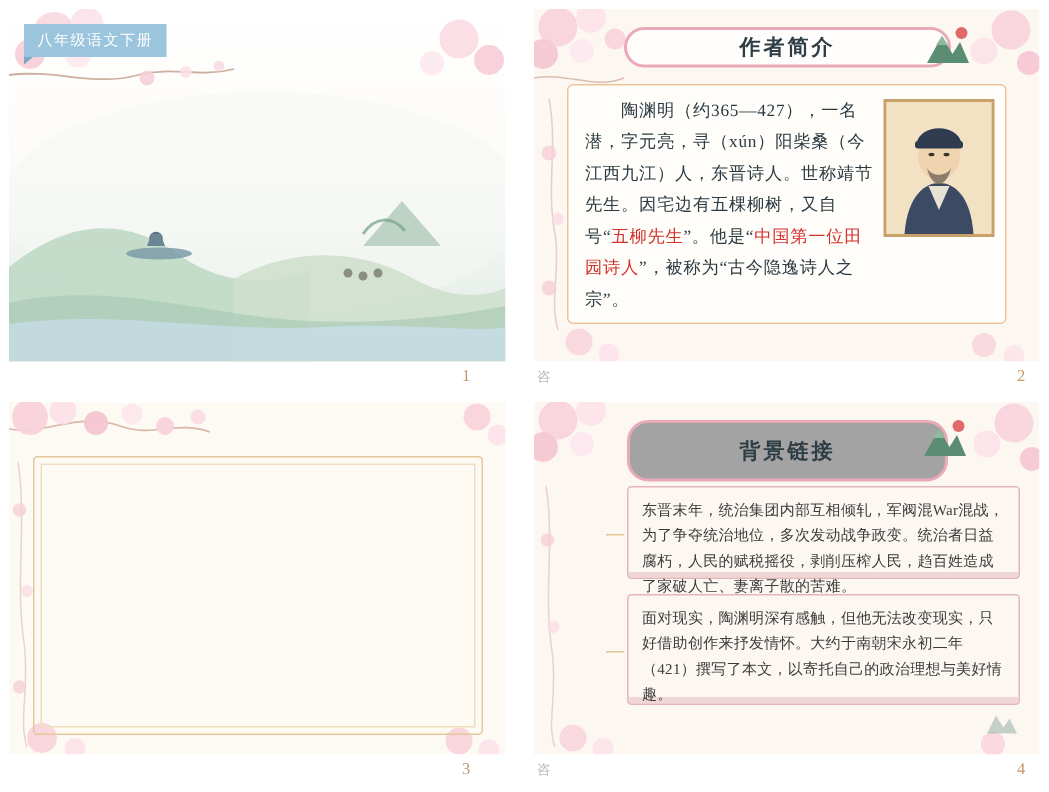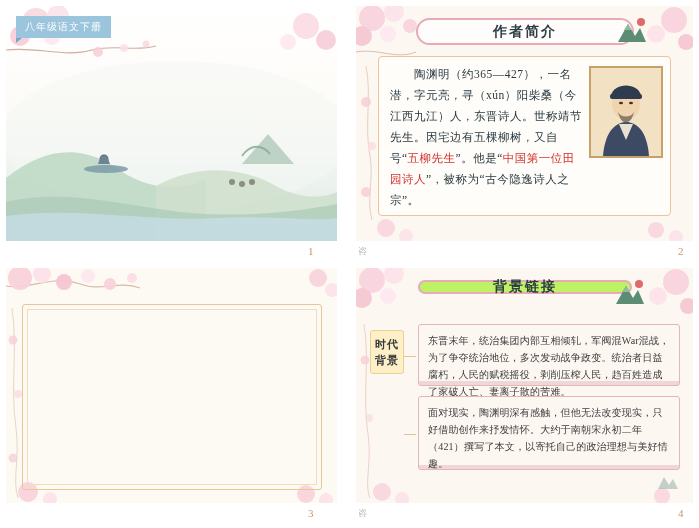--- a/index.html
+++ b/index.html
@@ -166,24 +166,24 @@
     letter-spacing: .3px;
   }
   .s3-text p { margin: 0 0 6px 0; }
   .s3-text .indent { text-indent: 19px; }
 
   
   #slide4 .s4-bg { position: absolute; inset: 0; background: #fdf7f2; }
   .s4-head {
     position: absolute;
     left: 62px; top: 12px;
-    width: 214px; height: 14px;
+    width: 214px; height: 41px;
     border: 2px solid #e8a9b8;
     border-radius: 14px;
-    background: #bef264;
+    background: #a3a3a3;
   }
   .tagbox {
     position: absolute;
     width: 34px;
     background: #fdf0c9;
     border: 1px solid #e8d191;
     border-radius: 3px;
     font-family: "Liberation Serif", serif;
     font-size: 11px;
     font-weight: bold;
@@ -430,21 +430,20 @@
 
       <div class="s4-head head-banner" style="left:62px; top:12px; width:214px;">
         <div class="htext">背景链接</div>
         <svg class="mountain-icon" viewBox="0 0 34 30">
           <path d="M4 26 L 14 8 L 21 20 L 26 12 L 32 26 Z" fill="#5b8d74"></path>
           <path d="M14 8 L 18 14 L 10 14 Z" fill="#8fba9e"></path>
           <circle cx="27" cy="6" r="4" fill="#e06a6a"></circle>
         </svg>
       </div>
 
-      <div class="tagbox" id="tag-era">时代背景</div>
       <div class="connector" style="left:48px; top:88px;"></div>
       <div class="notebox note-line" id="note-era">东晋末年，统治集团内部互相倾轧，军阀混War混战，为了争夺统治地位，多次发动战争政变。统治者日益腐朽，人民的赋税摇役，剥削压榨人民，趋百姓造成了家破人亡、妻离子散的苦难。</div>
 
       <div class="connector" style="left:48px; top:166px;"></div>
       <div class="notebox note-line" id="note-intent">面对现实，陶渊明深有感触，但他无法改变现实，只好借助创作来抒发情怀。大约于南朝宋永初二年（421）撰写了本文，以寄托自己的政治理想与美好情趣。</div>
 
       <svg class="seal" viewBox="0 0 26 22">
         <path d="M3 18 L 9 6 L 14 14 L 18 8 L 23 18 Z" fill="#8aa9a0"></path>
       </svg>
     </div>

